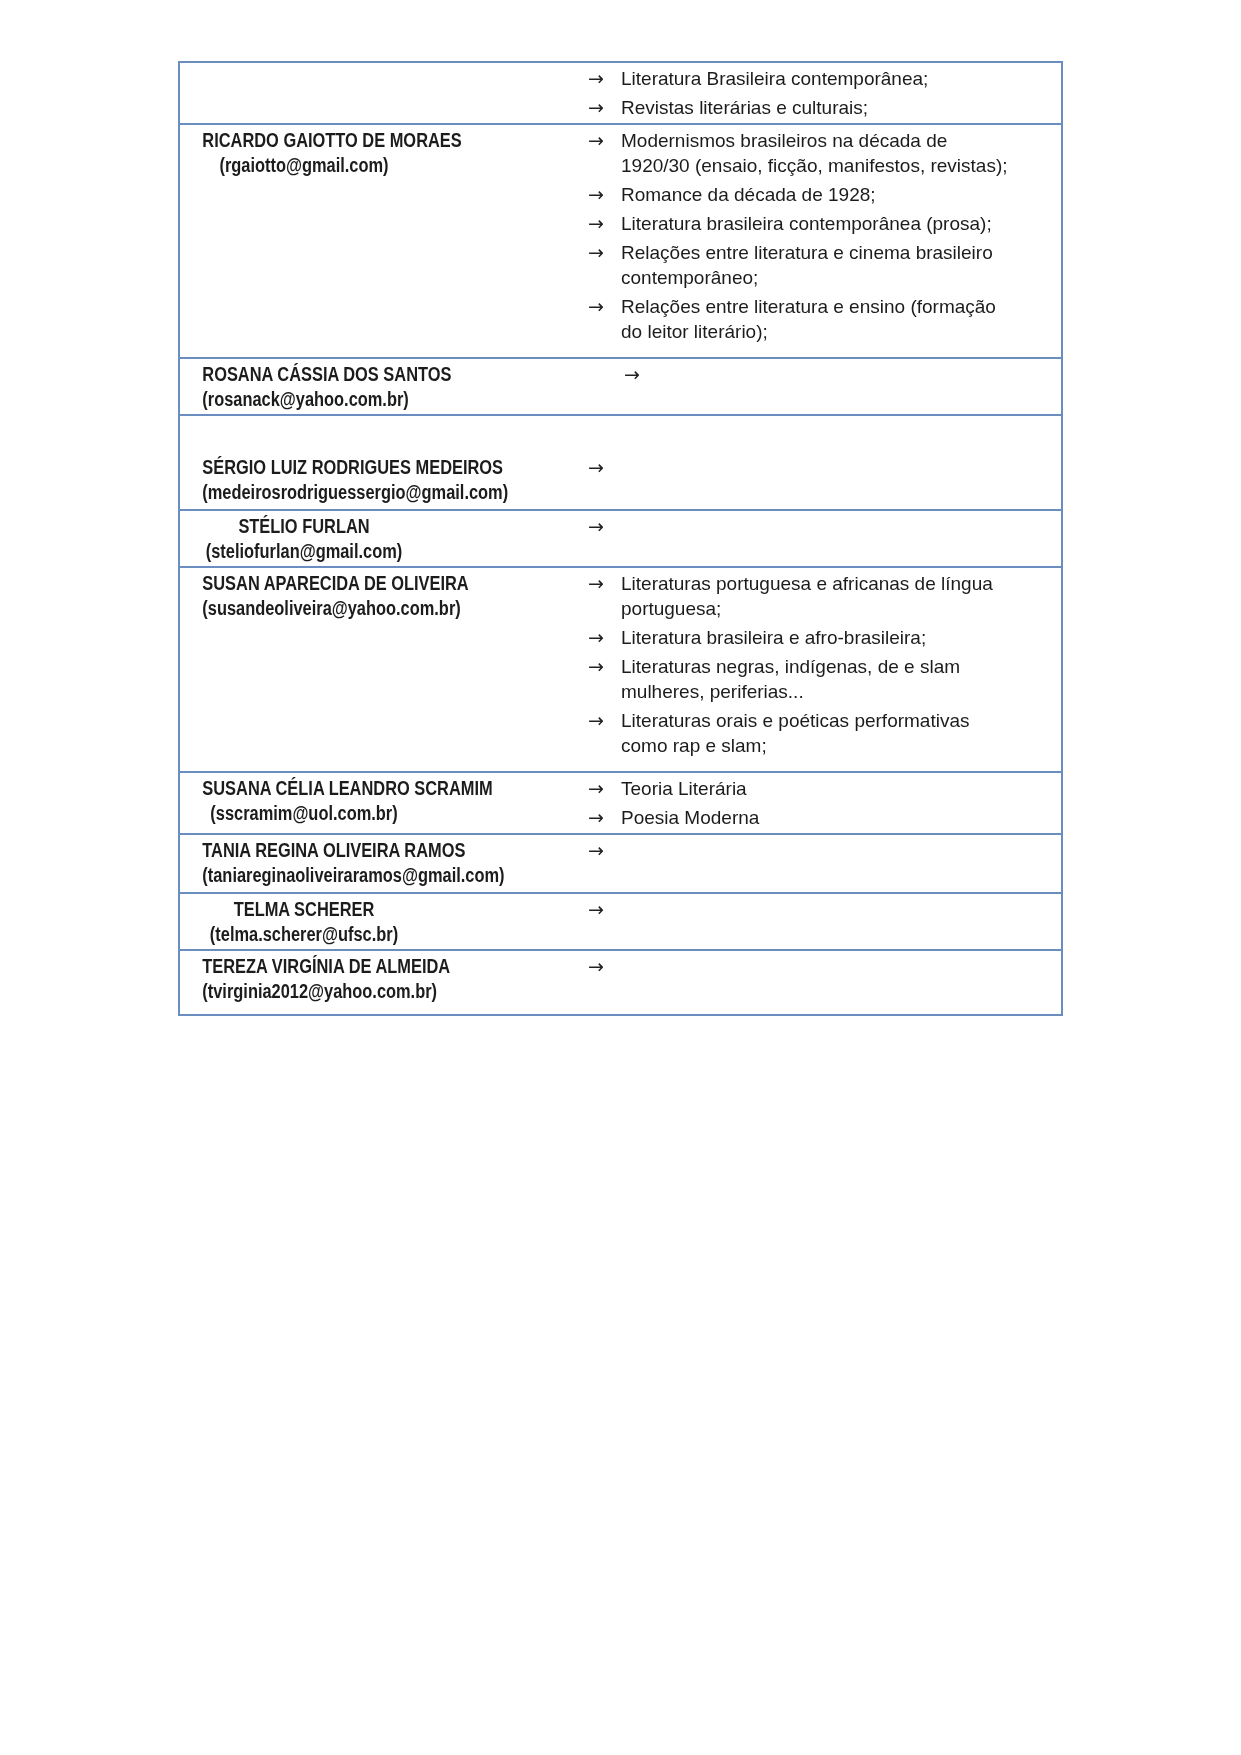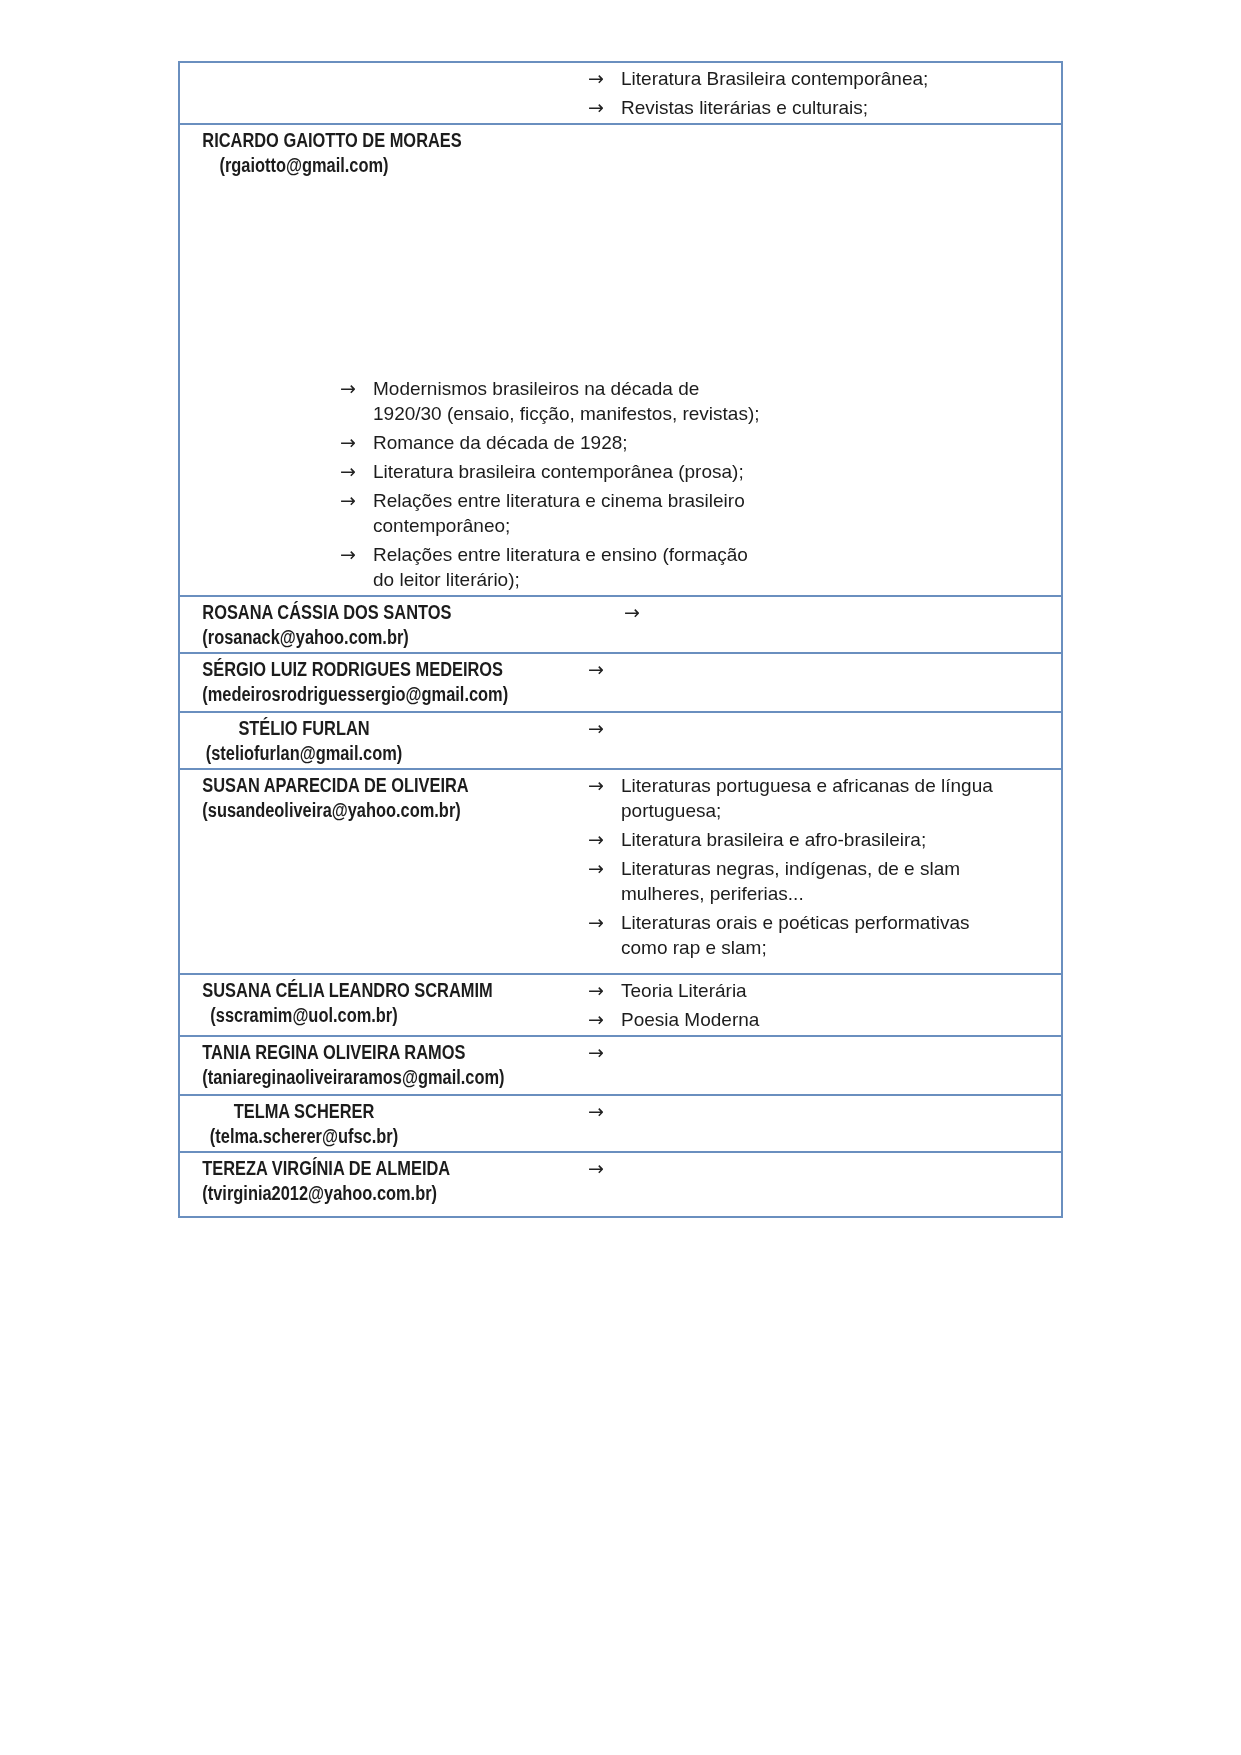--- a/index.html
+++ b/index.html
@@ -92,21 +92,21 @@
           </div>
         </div>
         <div class="topic-item">
           <span class="arrow">→</span>
           <div class="topic-text">
             <span class="topic-line">Revistas literárias e culturais;</span>
           </div>
         </div>
       </div>
     </div>
-    <div class="t-row" style="min-height: 234px; flex-direction: column;">
+    <div class="t-row" style="min-height: 234px;">
       <div class="cell-name">
         <div class="name-inner">
           <div>RICARDO GAIOTTO DE MORAES</div>
           <div>(rgaiotto@gmail.com)</div>
         </div>
       </div>
       <div class="cell-topics">
         <div class="topic-item">
           <span class="arrow">→</span>
           <div class="topic-text">
@@ -151,21 +151,21 @@
       </div>
       <div class="cell-topics">
         <div class="topic-item">
           <span class="arrow">→</span>
           <div class="topic-text">
             <span class="topic-line"></span>
           </div>
         </div>
       </div>
     </div>
-    <div class="t-row" style="min-height: 59px;">
+    <div class="t-row" style="min-height: 59px; margin-top: 36px;">
       <div class="cell-name">
         <div class="name-inner">
           <div>SÉRGIO LUIZ RODRIGUES MEDEIROS</div>
           <div>(medeirosrodriguessergio@gmail.com)</div>
         </div>
       </div>
       <div class="cell-topics">
         <div class="topic-item">
           <span class="arrow">→</span>
           <div class="topic-text">

